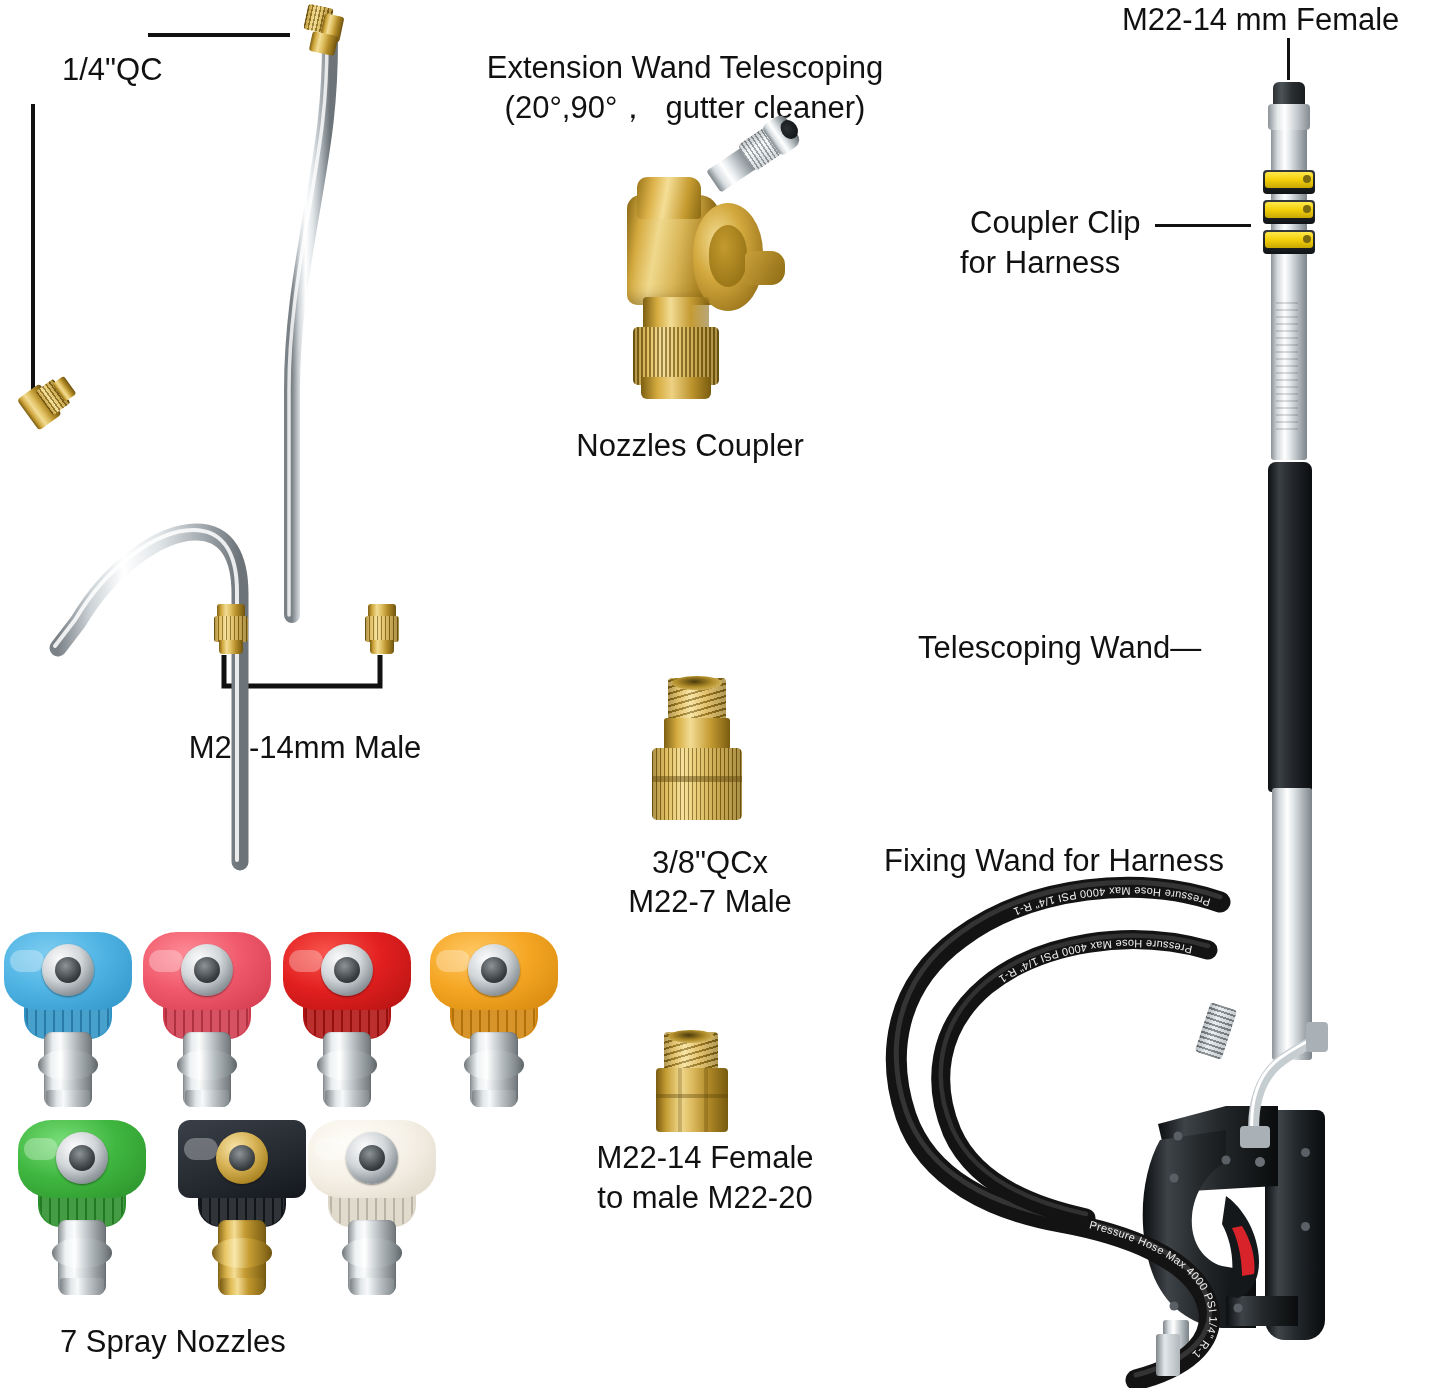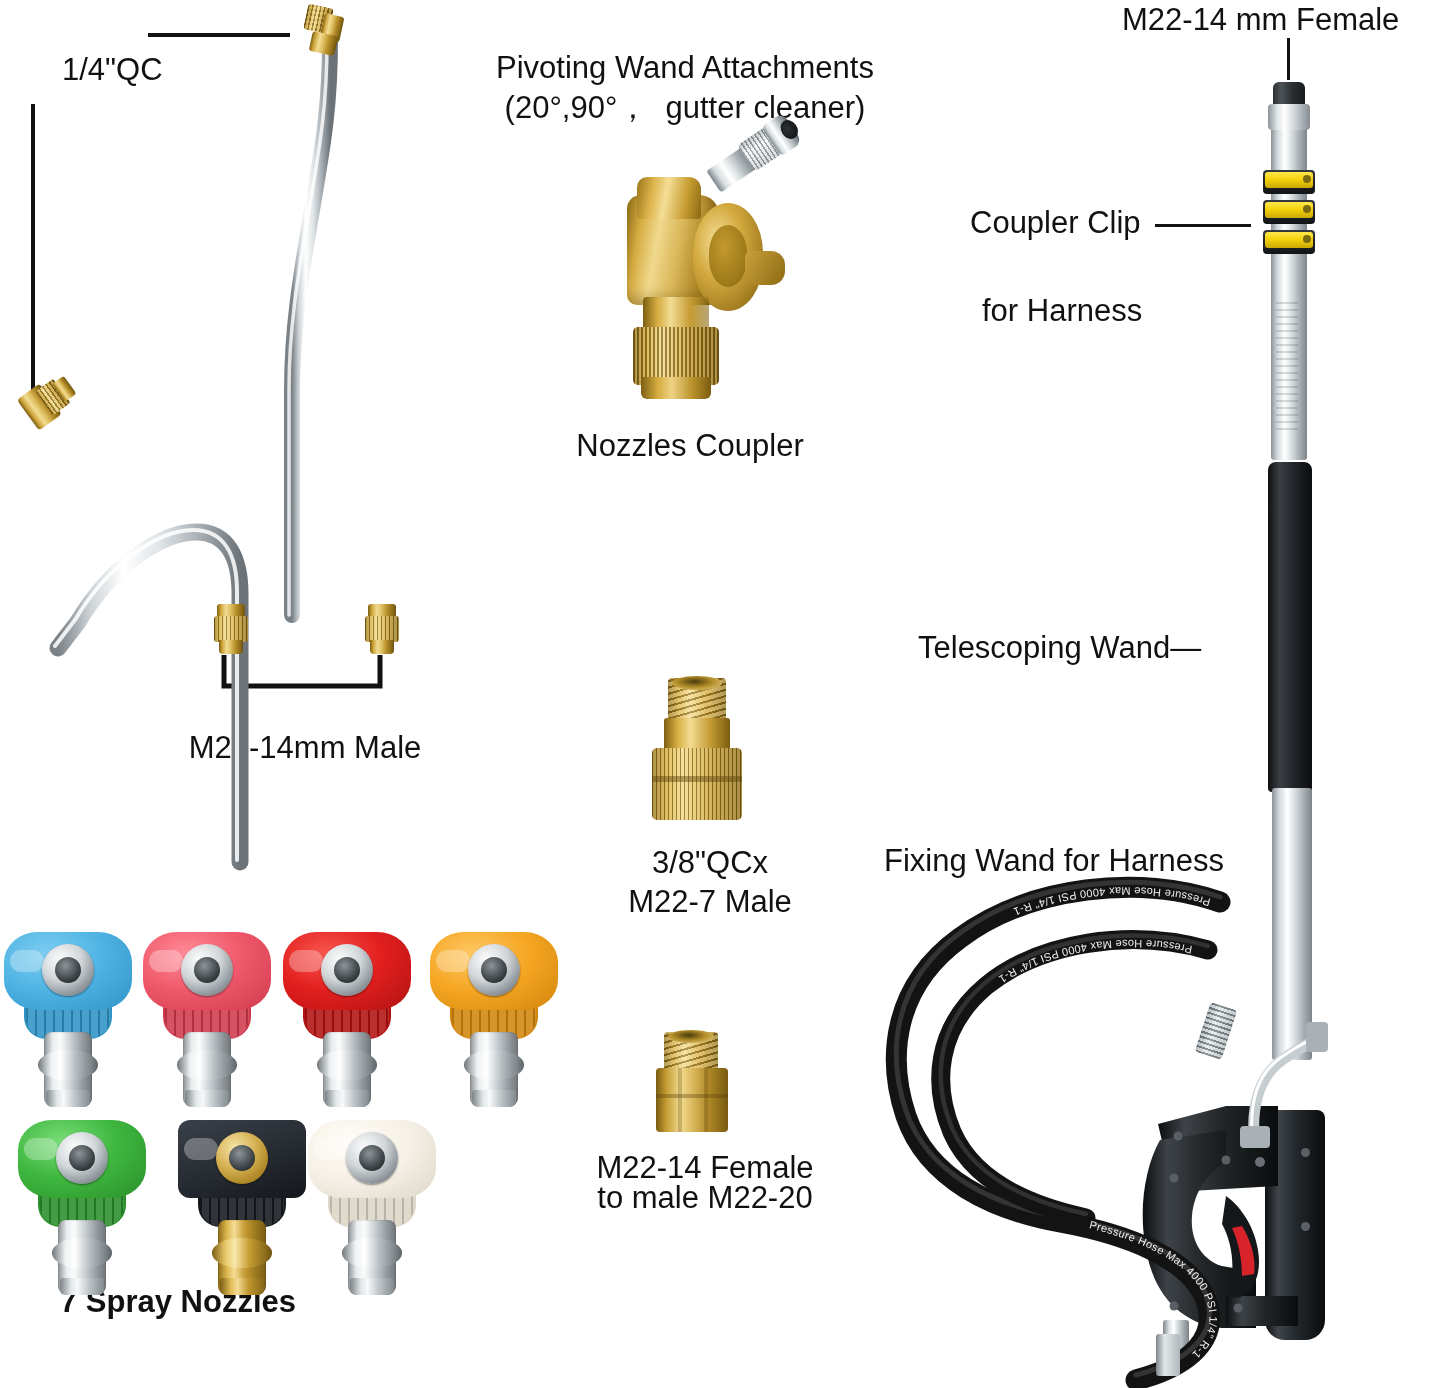--- a/index.html
+++ b/index.html
@@ -86,40 +86,40 @@
   }
 </style>
 </head>
 <body>
 
 <div class="lbl" style="left:62px;top:52px;">1/4"QC</div>
 
 <div class="rule" style="left:148px;top:33px;width:142px;height:4px;"></div>
 <div class="rule" style="left:31px;top:104px;width:4px;height:288px;"></div>
 
-<div class="lbl c" style="left:430px;top:50px;width:510px;">Pivoting Wand Attachments</div>
+<div class="lbl c" style="left:430px;top:50px;width:510px;">Extension Wand Telescoping</div>
 <div class="lbl c" style="left:430px;top:90px;width:510px;">(20°,90°，  gutter cleaner)</div>
 
 <div class="lbl c" style="left:470px;top:428px;width:440px;">Nozzles Coupler</div>
 
 <div class="lbl c" style="left:110px;top:730px;width:390px;">M22-14mm Male</div>
 
 <div class="lbl c" style="left:565px;top:845px;width:290px;">3/8"QCx</div>
 <div class="lbl c" style="left:565px;top:884px;width:290px;">M22-7 Male</div>
 
-<div class="lbl c" style="left:545px;top:1140px;width:320px;margin-top:10px;">M22-14 Female</div>
+<div class="lbl c" style="left:545px;top:1140px;width:320px;">M22-14 Female</div>
 <div class="lbl c" style="left:545px;top:1180px;width:320px;">to male M22-20</div>
 
-<div class="lbl" style="left:60px;top:1284px;font-weight:bold;">7 Spray Nozzles</div>
+<div class="lbl" style="left:60px;top:1324px;">7 Spray Nozzles</div>
 
 <div class="lbl" style="left:1122px;top:2px;">M22-14 mm Female</div>
 <div class="rule" style="left:1287px;top:38px;width:3px;height:42px;"></div>
 
 <div class="lbl" style="left:970px;top:205px;">Coupler Clip</div>
-<div class="lbl" style="left:982px;top:245px;margin-top:48px;">for Harness</div>
+<div class="lbl" style="left:960px;top:245px;">for Harness</div>
 <div class="rule" style="left:1155px;top:224px;width:96px;height:3px;"></div>
 
 <div class="lbl" style="left:918px;top:630px;">Telescoping Wand—</div>
 
 <div class="lbl" style="left:884px;top:843px;">Fixing Wand for Harness</div>
 
 <svg style="left:0;top:0;width:1445px;height:1388px;pointer-events:none;">
   <path d="M224,655 L224,686 L380,686 L380,655" fill="none" stroke="#111" stroke-width="5"></path>
 </svg>
 

